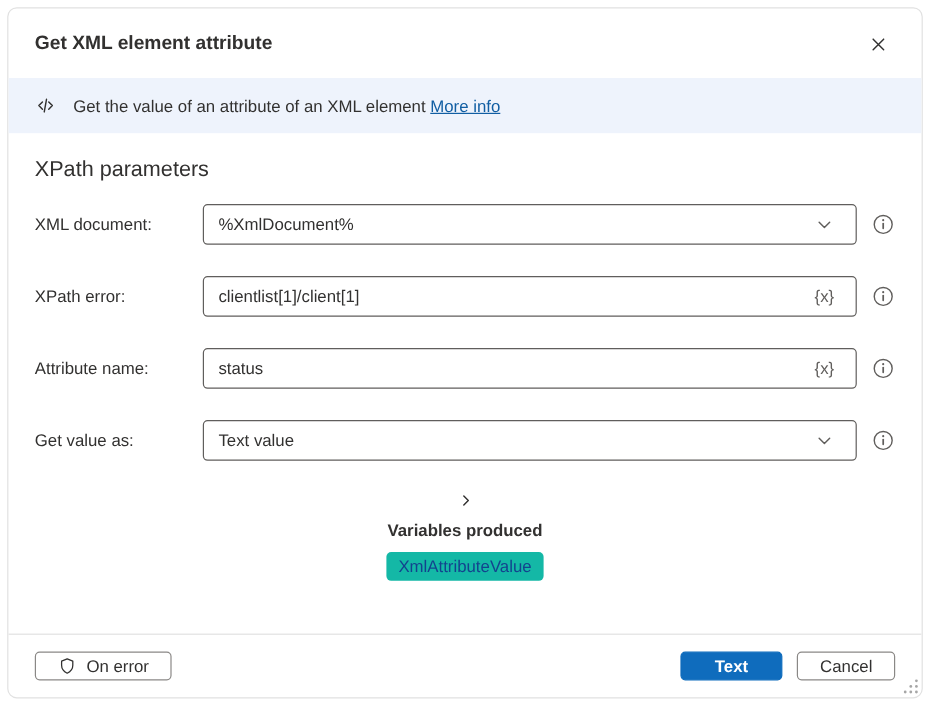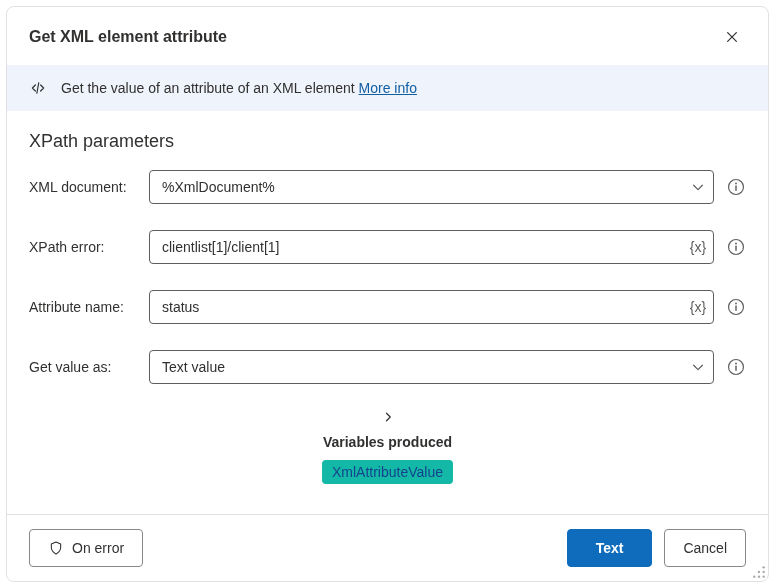--- a/index.html
+++ b/index.html
@@ -37,35 +37,35 @@
   .info-bar .codeicon svg { display:block; }
   .info-bar a { color:#115ea3; text-decoration:underline; }
   .content {
     padding:12px 22px 0 22px;
     flex:1 1 auto;
   }
   .section-title {
     font-size:18px; color:#323130; margin:8px 0 18px 0; font-weight:400;
   }
   .row {
-    display:flex; align-items:center; gap:8px;
+    display:flex; align-items:center; gap:28px;
     margin-bottom:26px;
   }
   .row label.field-label {
     width:112px; flex:0 0 112px;
     font-size:14px; color:#323130;
   }
   .field-wrap { flex:1 1 auto; display:flex; align-items:center; gap:12px; }
   .control {
     flex:1 1 auto;
     height:34px;
     border:1px solid #605e5c;
     border-radius:4px;
     display:flex; align-items:center;
-    padding:0 4px 0 12px;
+    padding:0 15px 0 12px;
     font-size:14px; color:#323130;
     background:#fff;
     position:relative;
   }
   .control input {
     flex:1 1 auto; border:none; outline:none;
     font-size:14px; font-family:inherit; color:#323130;
     background:transparent;
     padding:0;
   }
@@ -92,21 +92,21 @@
   .var-chip {
     background:#14b8a6; color:#13438e;
     padding:4px 10px; border-radius:4px; font-size:14px;
   }
   .footer {
     border-top:1px solid #e1e1e1;
     padding:14px 22px;
     display:flex; align-items:center; justify-content:space-between;
   }
   .btn {
-    height:38px; padding:0 18px;
+    height:24px; padding:0 18px;
     border-radius:4px; font-size:14px; font-family:inherit;
     cursor:pointer; display:inline-flex; align-items:center; gap:8px;
     background:#fff; border:1px solid #8a8886; color:#323130;
   }
   .btn svg { display:block; }
   .btn-primary { background:#0f6cbd; border-color:#0f6cbd; color:#fff; font-weight:600; padding:0 28px; }
   .footer-right { display:flex; gap:12px; }
   .resize-grip {
     position:absolute; right:2px; bottom:2px; width:14px; height:14px;
     opacity:.35;

